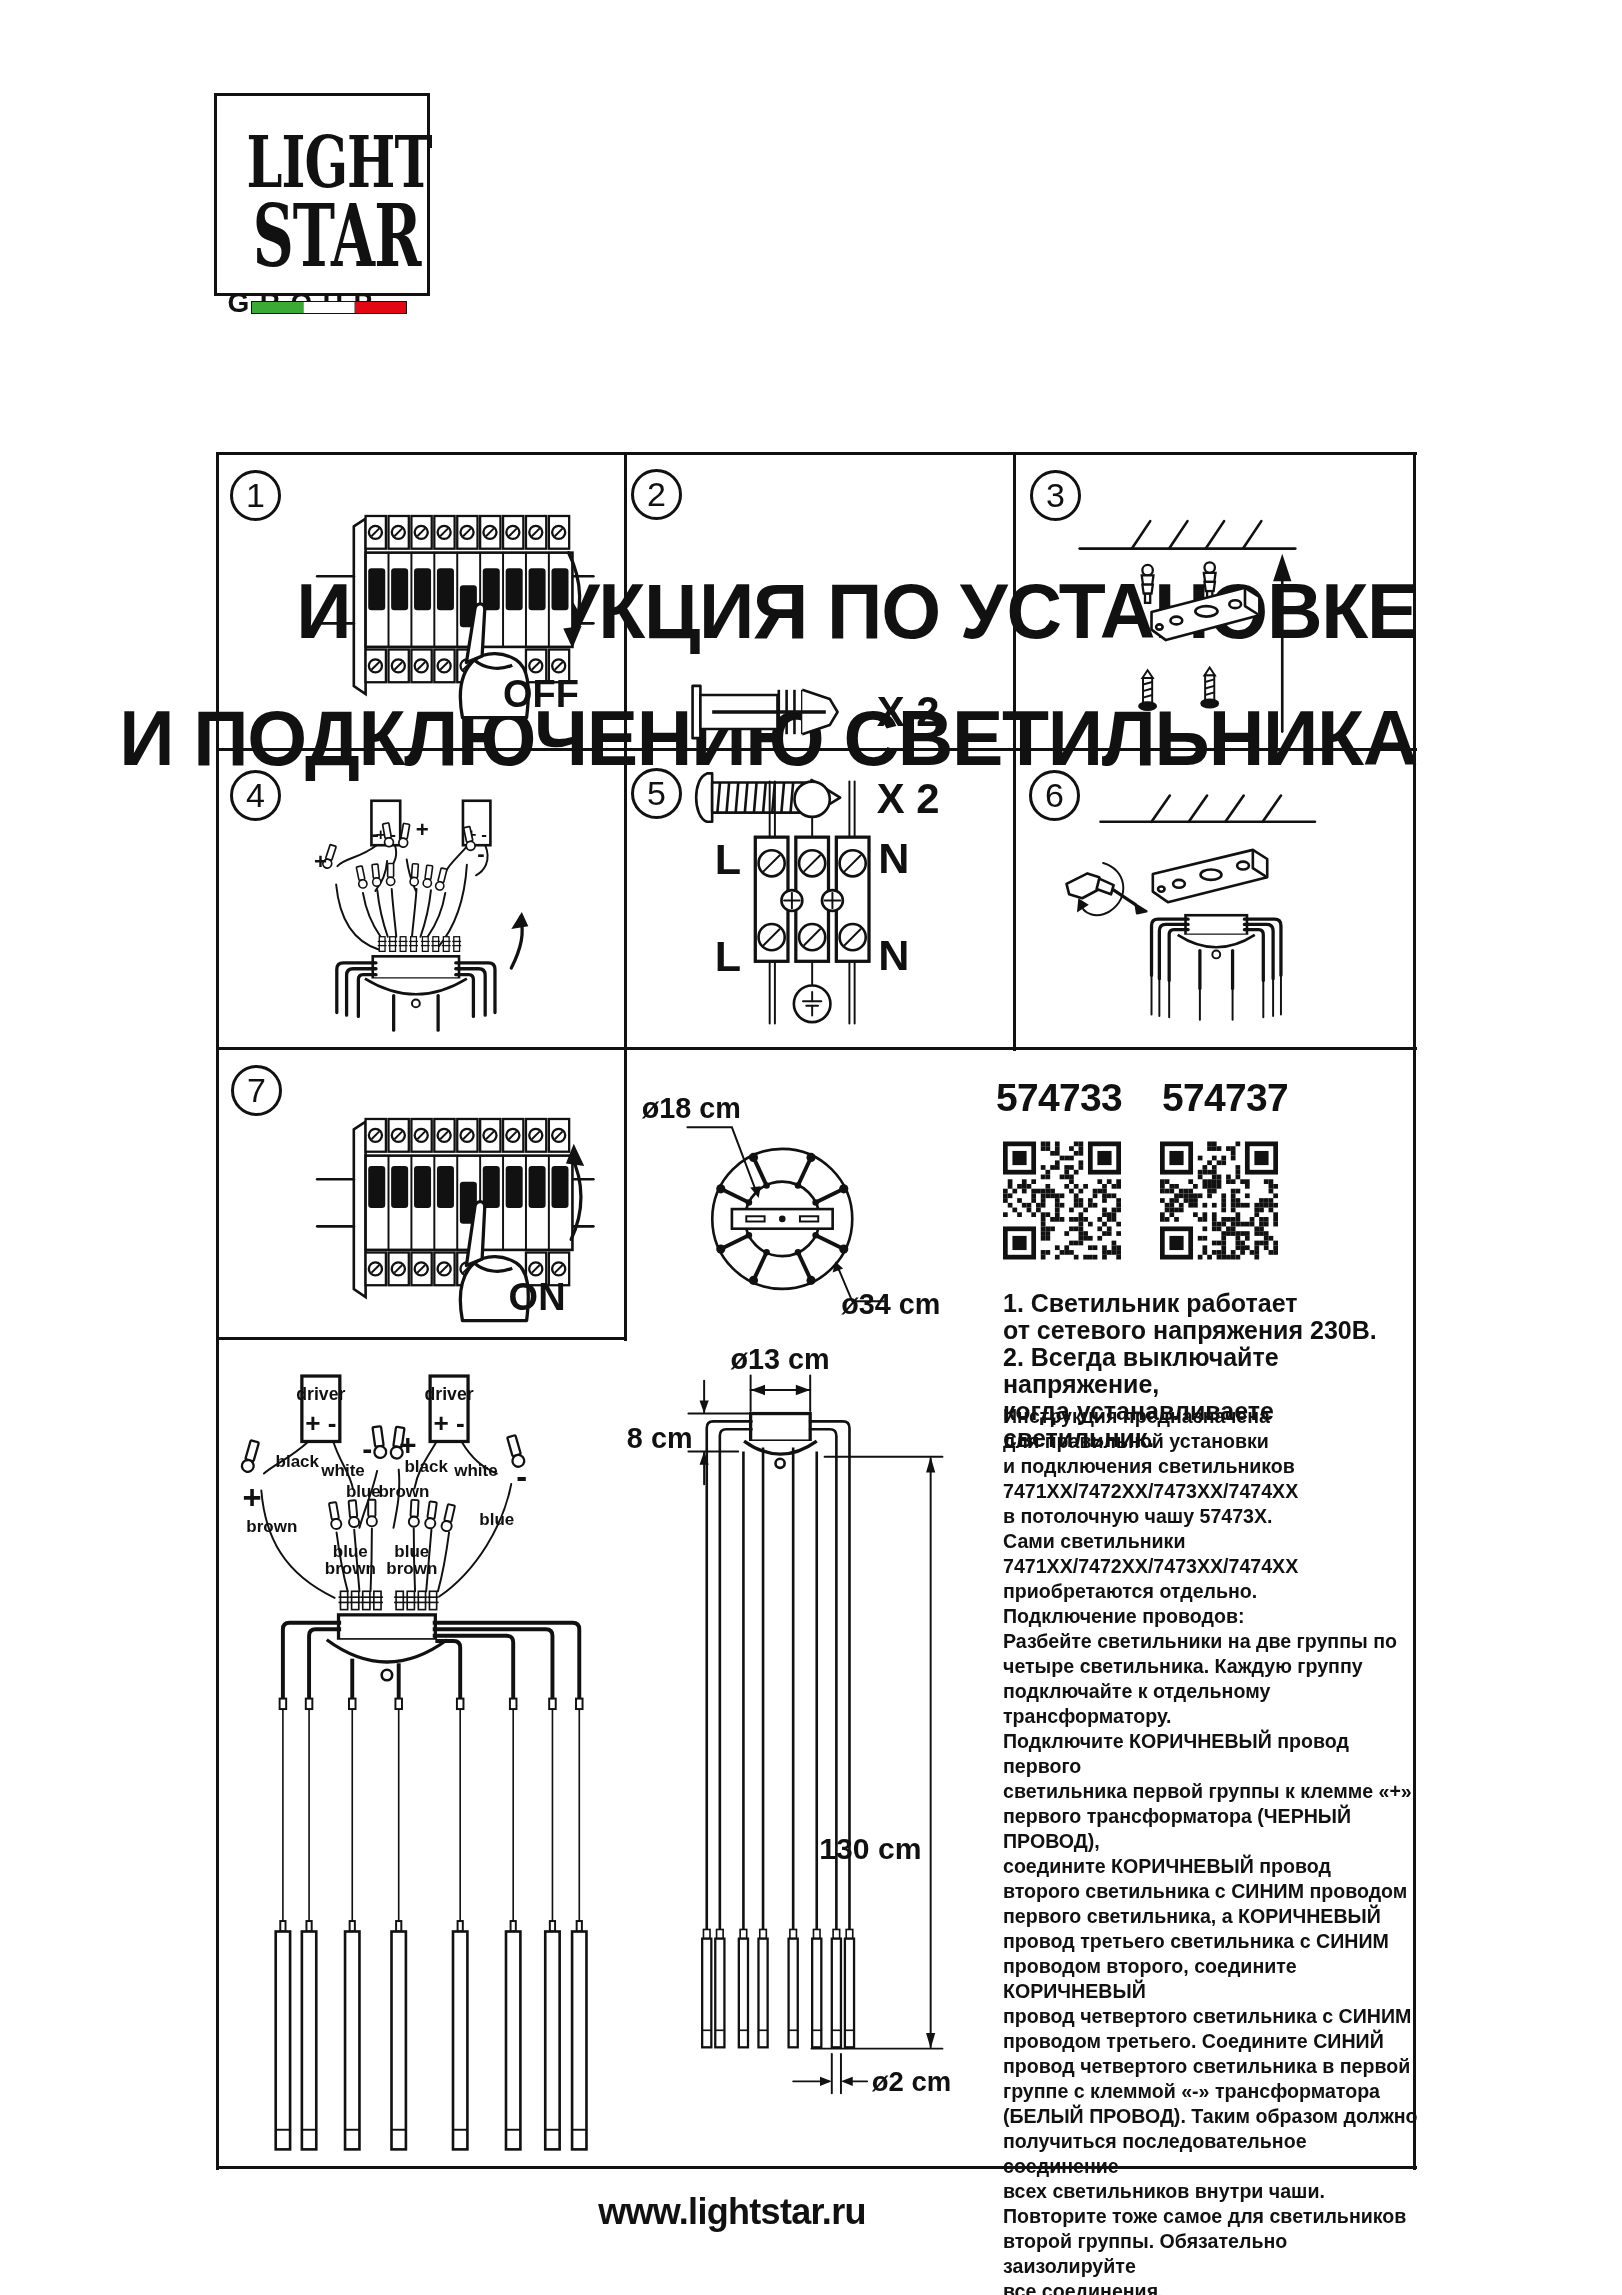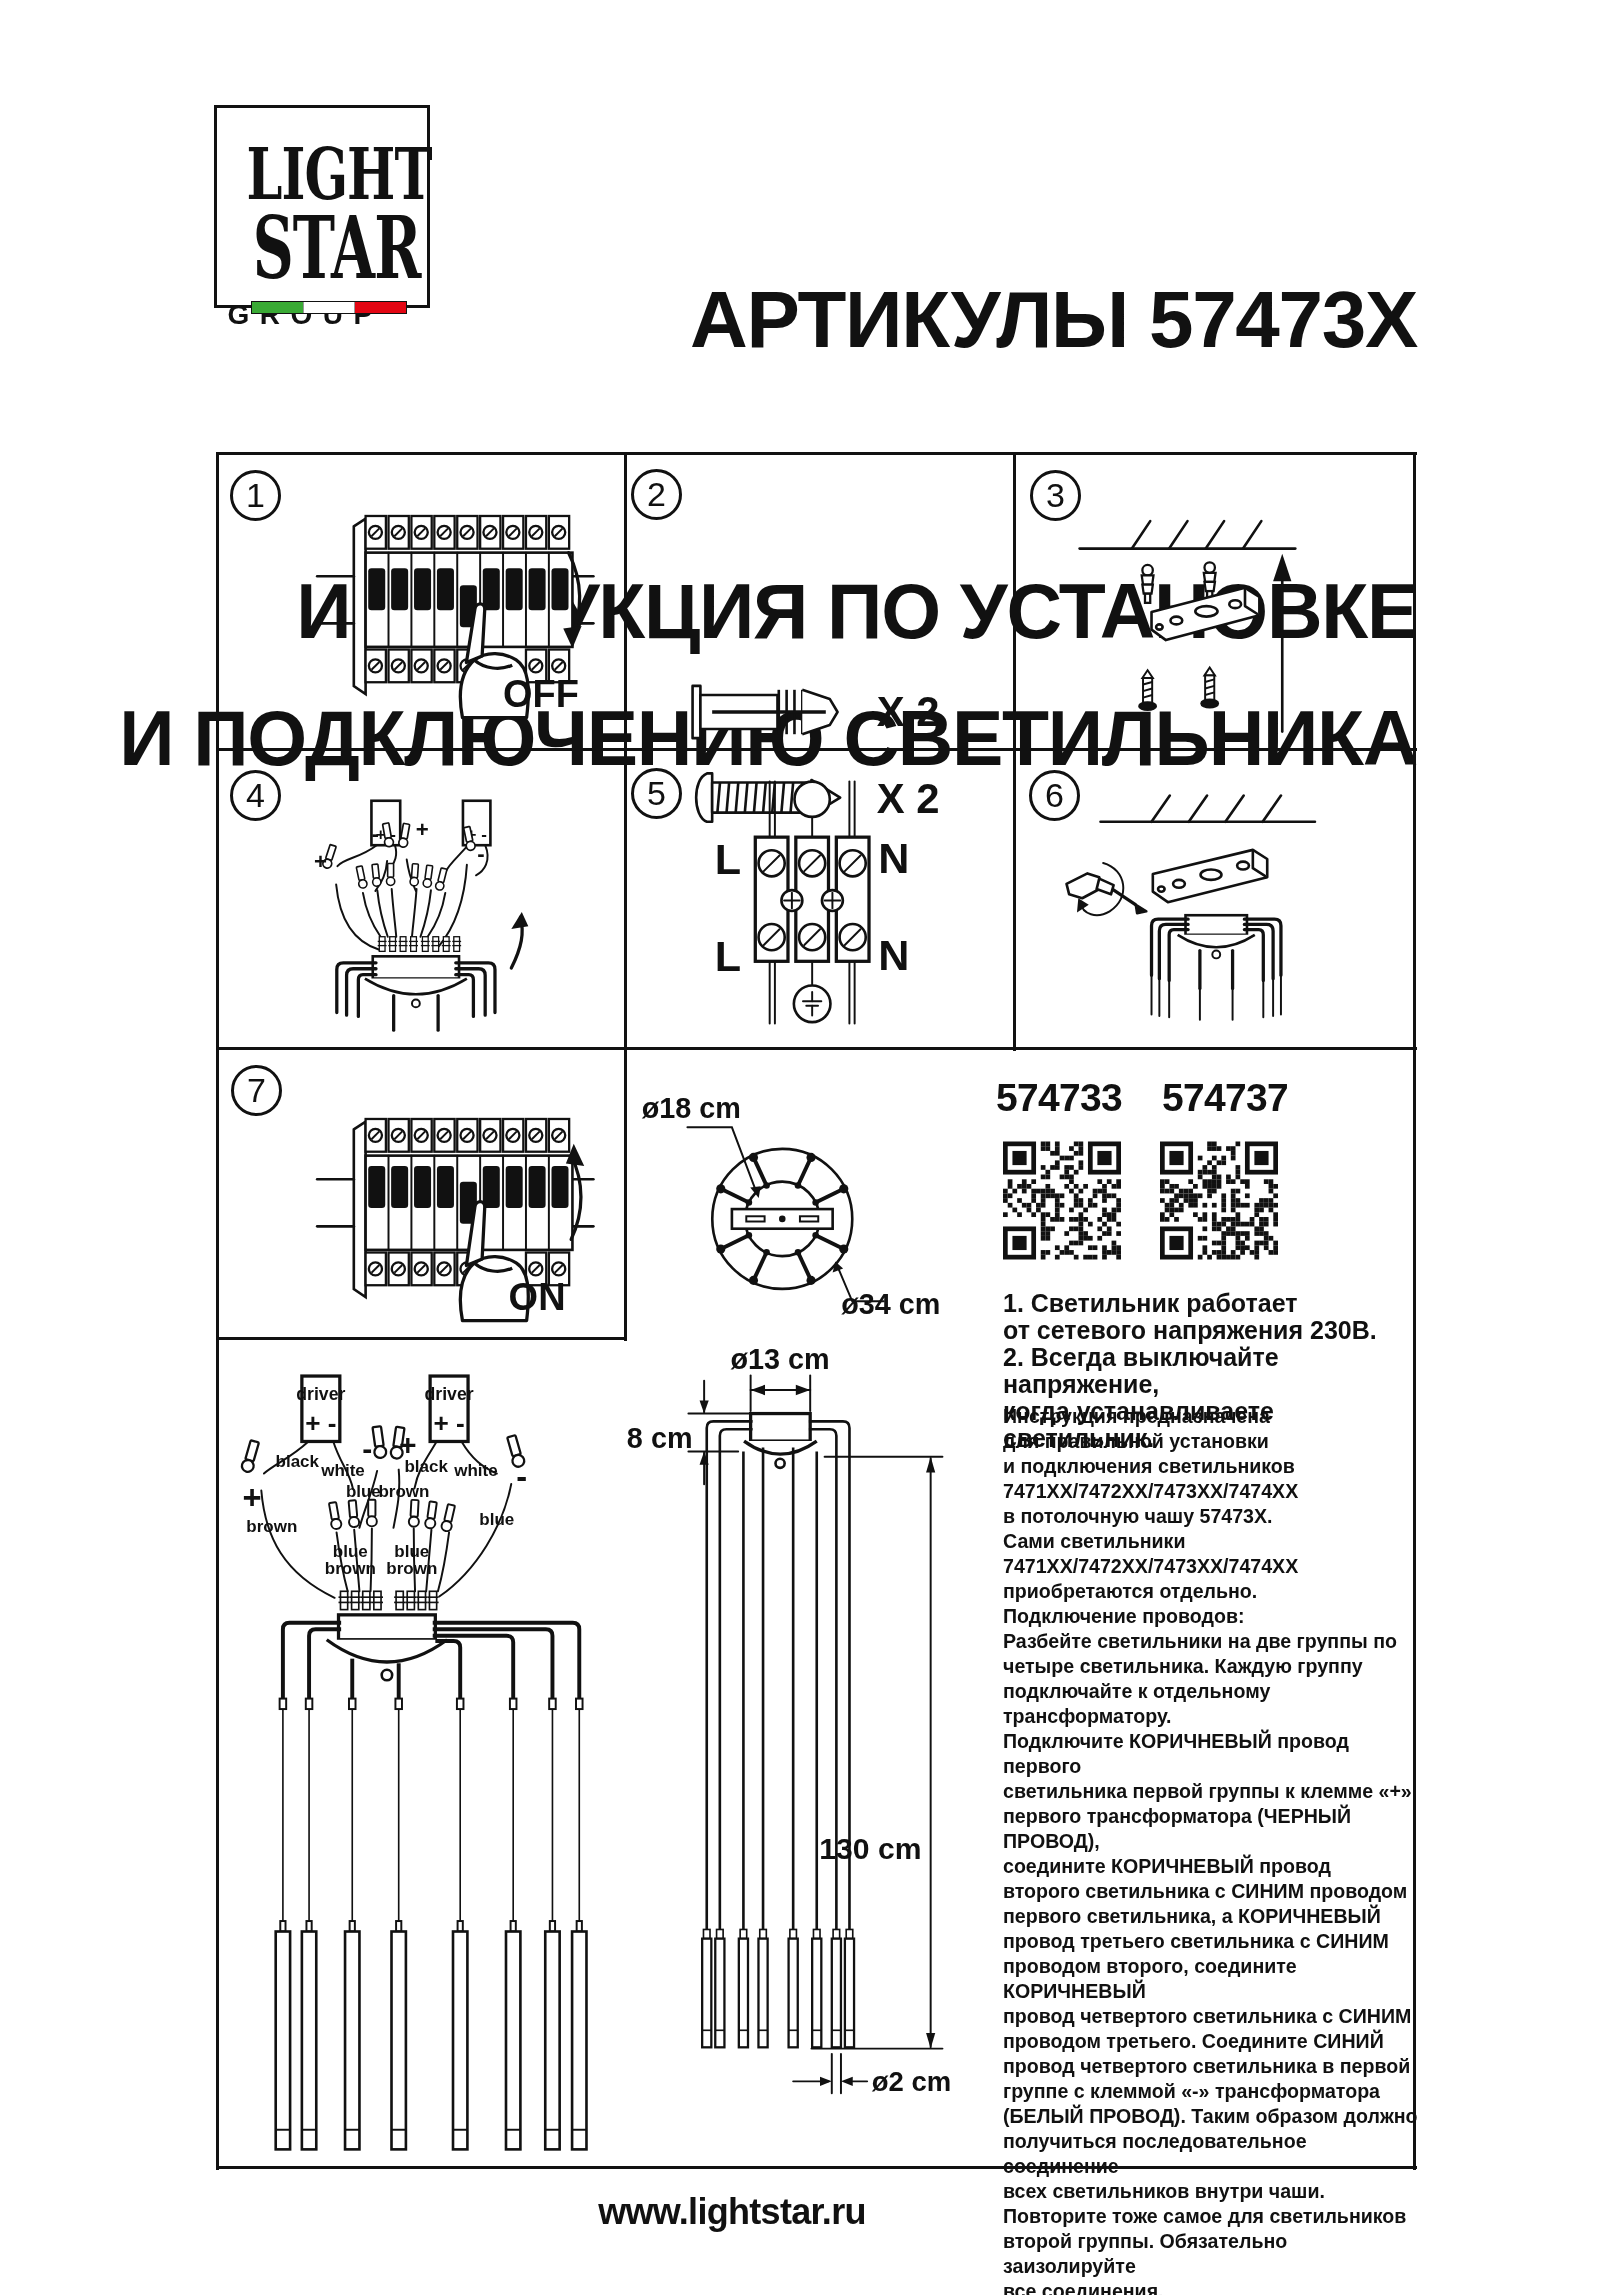--- a/index.html
+++ b/index.html
@@ -1,20 +1,20 @@
 <!DOCTYPE html>
 <html style="font-size:10.5px"><head>
 <meta charset="utf-8">
 <style>
   html,body{margin:0;padding:0;background:#ffffff;}
   #page{position:relative;width:1623px;height:2295px;background:#fff;
         font-family:"Liberation Sans",sans-serif;color:#111;overflow:hidden;}
   .abs{position:absolute;}
   
-  #logo-box{left:214px;top:93px;width:216px;height:203px;border:3.3px solid #111;box-sizing:border-box;text-align:left;margin-top:12px;}
+  #logo-box{left:214px;top:93px;width:216px;height:203px;border:3.3px solid #111;box-sizing:border-box;text-align:left;}
   .logo-serif{font-family:"DejaVu Serif","Liberation Serif",serif;font-weight:bold;line-height:1;}
   #logo-light{margin-top:31px;font-size:71px;transform:scaleX(0.72);letter-spacing:-1.3px;}
   #logo-star{font-size:86px;transform:scaleX(0.66);letter-spacing:-1.3px;margin-top:-5.2px;}
   #logo-group{font-size:28px;font-weight:bold;letter-spacing:10.5px;margin-top:7.9px;text-indent:10.5px;}
   #flag{left:251px;top:301px;width:154px;height:11px;border:1.3px solid #111;display:flex;box-sizing:content-box;}
   #flag span{flex:1;height:100%;}
   .fg{background:#3aaa35;} .fw{background:#ffffff;border-left:0.7px solid #999;border-right:0.7px solid #999;} .fr{background:#e30613;}
   .hdr{right:206px;text-align:right;font-weight:bold;letter-spacing:-1.3px;line-height:1;white-space:pre-line;}
   #hdr-series{top:121px;font-size:80px;}
   #hdr-articles{top:280px;font-size:80px;}
@@ -81,21 +81,20 @@
     <div id="logo-light" class="logo-serif">LIGHT</div>
     <div id="logo-star" class="logo-serif">STAR</div>
     <div id="logo-group">GROUP</div>
   </div>
   <div id="flag" class="abs">
     <span class="fg"></span>
       <span class="fw"></span>
       <span class="fr"></span>
   </div>
 
-  <div id="hdr-articles" class="abs hdr">АРТИКУЛЫ 57473X</div>
   <div id="hdr-title" class="abs hdr">ИНСТРУКЦИЯ ПО УСТАНОВКЕ
 И ПОДКЛЮЧЕНИЮ СВЕТИЛЬНИКА</div>
 
   <div class="abs gline" style="left:216px;top:452px;width:1201px;height:3.3px"></div>
   <div class="abs gline" style="left:216px;top:2166px;width:1201px;height:3.3px"></div>
   <div class="abs gline" style="left:216px;top:452px;width:3.3px;height:1718px"></div>
   <div class="abs gline" style="left:1413px;top:452px;width:3.3px;height:1718px"></div>
   <div class="abs gline" style="left:216px;top:748px;width:1201px;height:3.3px"></div>
   <div class="abs gline" style="left:216px;top:1047px;width:1201px;height:3.3px"></div>
   <div class="abs gline" style="left:216px;top:1337px;width:411px;height:3.3px"></div>

